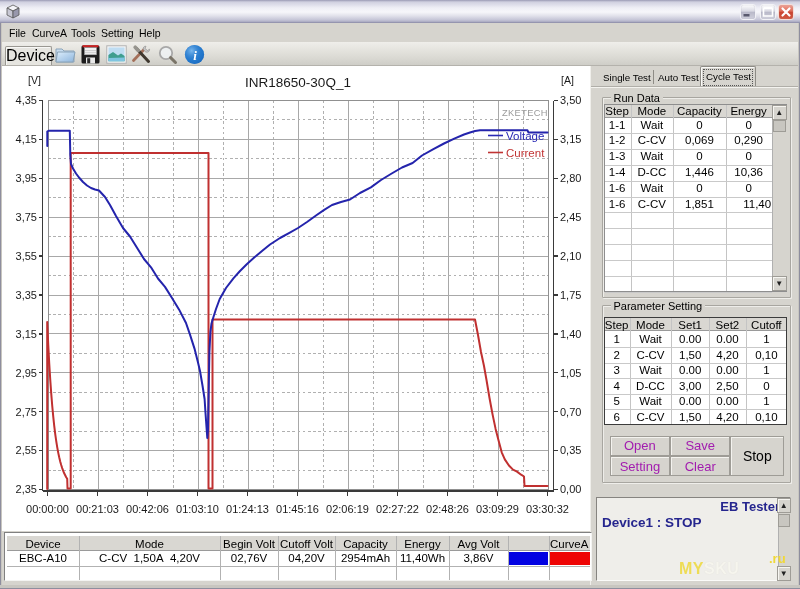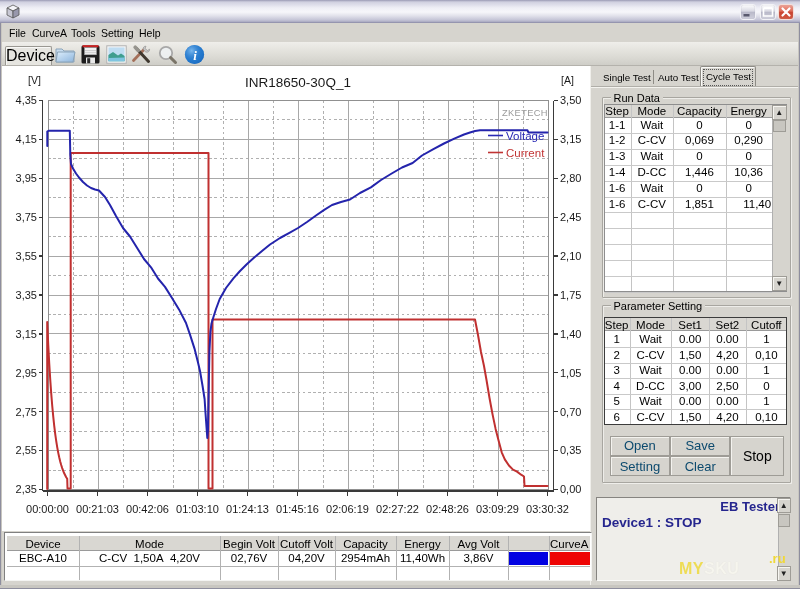--- a/index.html
+++ b/index.html
@@ -40,21 +40,21 @@
 .cell{position:absolute;font-size:11.5px;color:#000;text-align:center}
 .vline{position:absolute;width:1px;background:#c4c4c4}
 .hline{position:absolute;height:1px;background:#c9c9c9}
 
 .sb{position:absolute;background:#d6d4ce}
 .sbbtn{position:absolute;width:15px;height:15px;background:#d6d4ce;border:1px solid #9e9c96;
   box-shadow:inset 1px 1px 0 #f6f5f1;font-size:8px;text-align:center;line-height:14px;color:#222}
 
 .btn{position:absolute;background:#d6d4ce;border:1px solid #9e9c96;box-shadow:inset 1px 1px 0 #f4f3ef;
   font-size:13px;display:flex;align-items:center;justify-content:center}
-.btn.dis{color:#0c4a6e}
+.btn.dis{color:#a21caf}
 
 .ebbox{position:absolute;left:596px;top:497px;width:195px;height:84px;background:#efeeea;
   border-top:1px solid #868480;border-left:1px solid #868480;border-right:1px solid #fbfbf9;border-bottom:1px solid #fbfbf9}
 
 .btab{position:absolute;left:4px;top:532px;width:588px;height:49px;background:#fff;
   border:1px solid;border-color:#808080 #f4f4f2 #f4f4f2 #808080}
 
 .frame-l{position:absolute;left:0;top:23px;width:2px;height:566px;background:#c8c6c0;border-left:1px solid #8e8e9e}
 .frame-r{position:absolute;right:0;top:23px;width:2px;height:566px;background:#c8c6c0;border-right:1px solid #8e8e9e}
 .frame-b{position:absolute;left:0;bottom:0;width:800px;height:4px;background:#c8c6c0;border-bottom:1px solid #8e8e9e}

